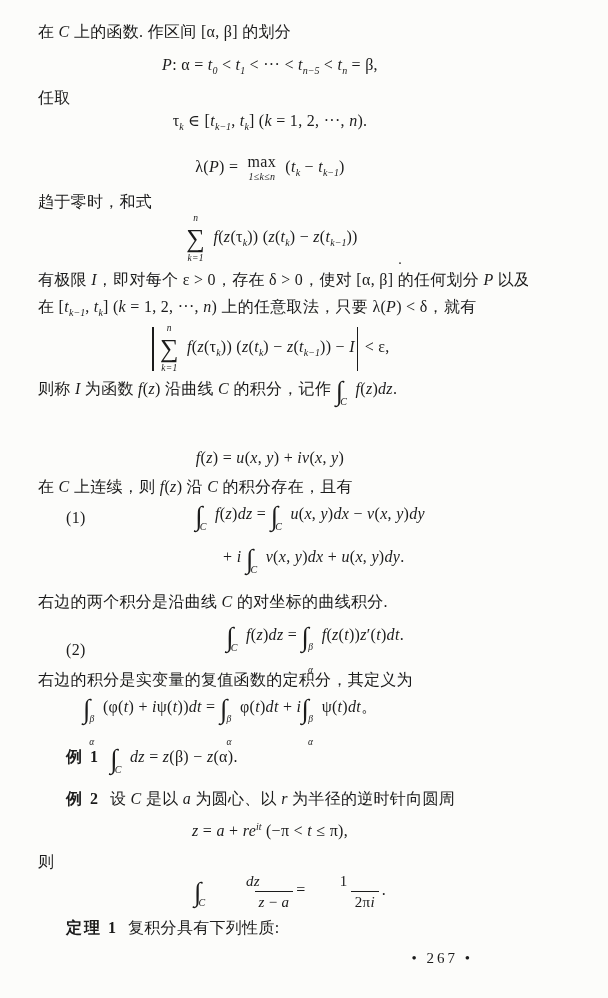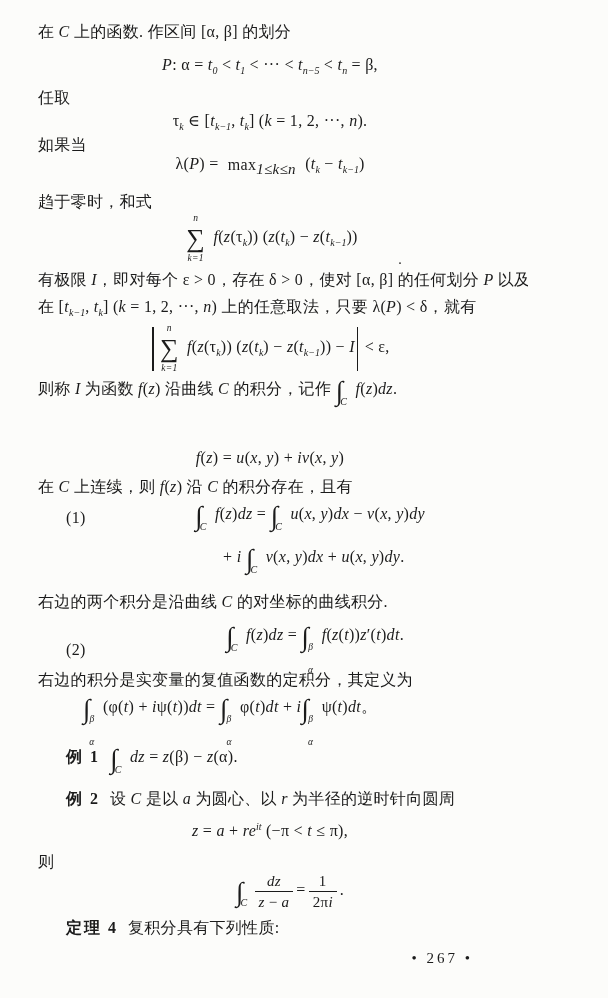--- a/index.html
+++ b/index.html
@@ -30,27 +30,27 @@
   .bnd{
     display:inline-flex;flex-direction:column;justify-content:space-between;
     height:32px;font-size:9.5px;line-height:1;font-style:italic;
     vertical-align:-10px;margin-left:-1px;margin-right:4px;
   }
   
   .sumst{display:inline-flex;flex-direction:column;align-items:center;line-height:1;vertical-align:middle;margin:0 4px;}
   .sumst .sigma{font-size:26px;font-style:normal;}
   .sumst .lim{font-size:9.5px;font-style:italic;margin:2px 0;}
   
-  .maxst{display:inline-flex;flex-direction:row;align-items:center;line-height:1.15;vertical-align:middle;margin:0 5px;text-align:right;}
+  .maxst{display:inline-flex;flex-direction:column;align-items:center;line-height:1.15;vertical-align:middle;margin:0 5px;text-align:right;}
   .maxst .mx{font-size:16px;}
-  .maxst .cond{font-size:15px;font-style:italic;margin-top:8px;}
+  .maxst .cond{font-size:10px;font-style:italic;}
   
   .frac{display:inline-flex;flex-direction:column;align-items:center;vertical-align:middle;line-height:1.25;font-size:15px;margin:0 3px;}
   .frac .num{padding:0 4px;}
-  .frac .den{border-top:1.5px solid #1b1b1b;padding:1px 4px 0 4px;}
+  .frac .den{border-top:1.5px solid #1b1b1b;padding:1px 4px 0 4px;margin-left:42px;}
   
   .vbar{display:inline-block;width:1.5px;height:44px;background:#1b1b1b;vertical-align:middle;margin:0 2px;}
   
   .eqtag{position:absolute;left:28px;top:50%;transform:translateY(-50%);font-style:normal;}
   .stray{position:absolute;right:100px;bottom:-4px;font-size:14px;}
   .footer{
     position:absolute;right:55px;top:950px;
     font-size:15px;font-weight:normal;letter-spacing:3px;
   }
 </style>
@@ -60,21 +60,20 @@
 <div class="page">
 
   <div class="line" style="top:22px">在 <i>C</i> 上的函数. 作区间 [α, β] 的划分</div>
 
   <div class="line center" style="top:55px"><i>P</i>: α = <i>t</i><sub>0</sub> &lt; <i>t</i><sub>1</sub> &lt; ··· &lt; <i>t</i><sub>n−5</sub> &lt; <i>t</i><sub>n</sub> = β,</div>
 
   <div class="line" style="top:88px">任取</div>
 
   <div class="line center" style="top:111px">τ<sub>k</sub> ∈ [<i>t</i><sub>k−1</sub>, <i>t</i><sub>k</sub>] (<i>k</i> = 1, 2, ···, <i>n</i>).</div>
 
-  <div class="line" style="top:135px">如果当</div>
 
   <div class="line center" style="top:153px">
     <span>λ(<i>P</i>) = </span><span class="maxst">
         <span class="mx">max</span>
         <span class="cond">1≤k≤n</span>
       </span><span> (<i>t</i><sub>k</sub> − <i>t</i><sub>k−1</sub>)</span>
   </div>
 
   <div class="line" style="top:192px">趋于零时，和式</div>
 
@@ -157,18 +156,18 @@
     <span class="int">∫</span><span class="isub">C</span><span class="frac">
         <span class="num"><i>dz</i></span>
         <span class="den"><i>z</i> − <i>a</i></span>
       </span><span>=</span><span class="frac">
         <span class="num">1</span>
         <span class="den">2π<i>i</i></span>
       </span><span>.</span>
   </div>
 
   <div class="line indent" style="top:918px">
-    <b class="thm">定理 4</b><span>复积分具有下列性质:</span>
+    <b class="thm">定理 1</b><span>复积分具有下列性质:</span>
   </div>
 
   <div class="footer">• 267 •</div>
 
 </div>
 
 </body></html>

